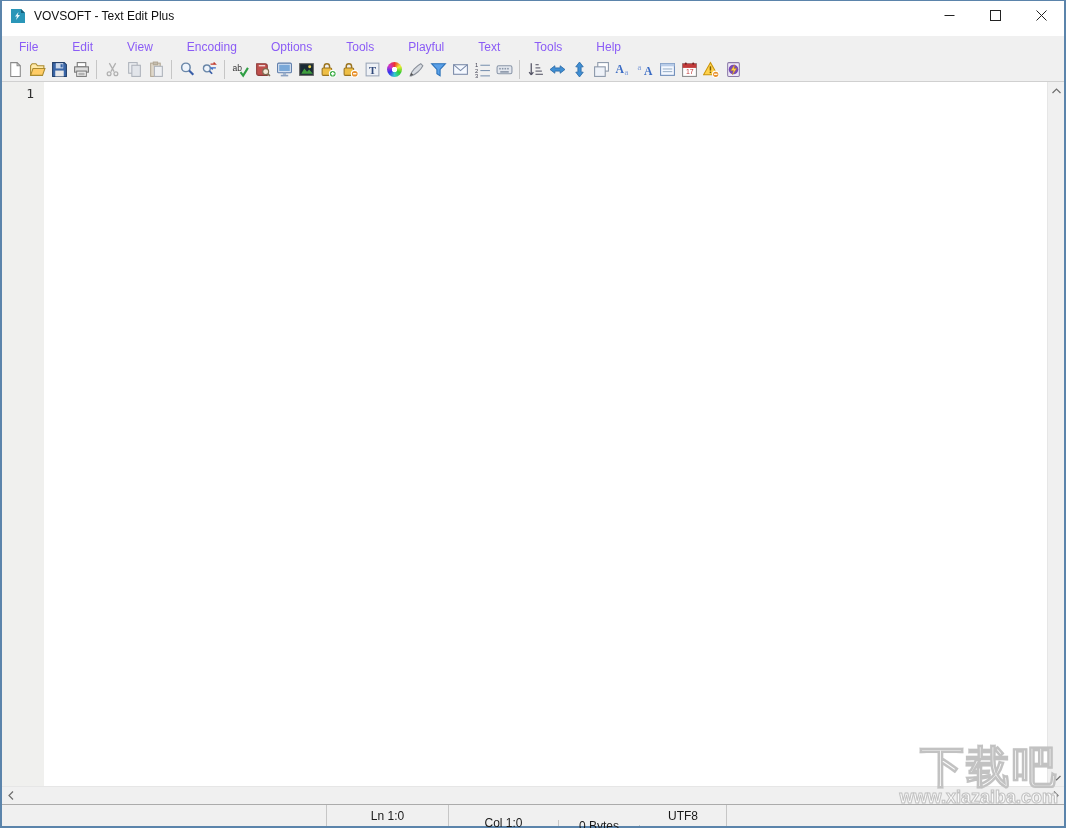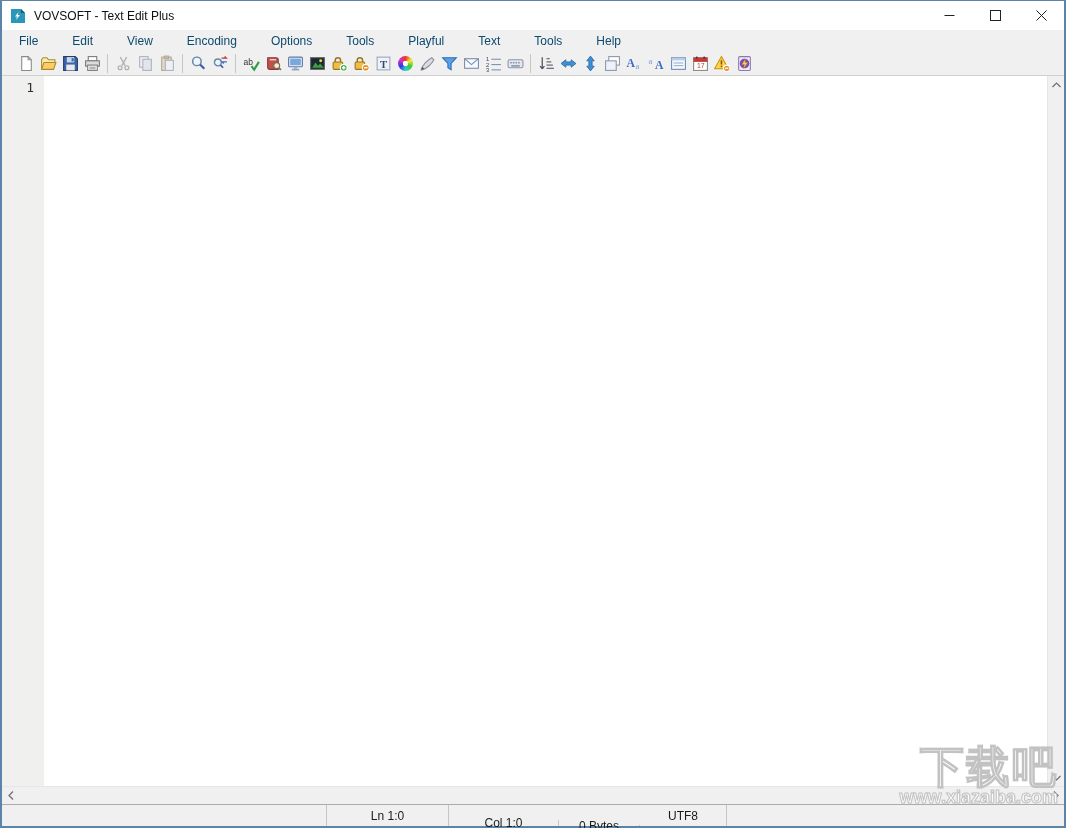--- a/index.html
+++ b/index.html
@@ -7,24 +7,24 @@
   .window{position:relative;width:1066px;height:828px;box-sizing:border-box;
     border:2px solid #5b84ab;border-top-width:1px;background:#fff;
     display:flex;flex-direction:column;}
   
   .titlebar{height:29px;background:#fff;display:flex;align-items:center;flex:0 0 auto;}
   .app-icon{width:16px;height:16px;margin-left:8px;flex:0 0 auto;}
   .title-text{margin-left:8px;font-size:12px;color:#101010;}
   .win-controls{margin-left:auto;display:flex;height:100%;}
   .win-btn{width:46px;height:100%;display:flex;align-items:center;justify-content:center;cursor:default;}
   
-  .menubar{height:22px;background:#f0f0f0;display:flex;align-items:stretch;font-size:12px;color:#0c4a6e;flex:0 0 auto;}
+  .menubar{height:22px;background:#f0f0f0;display:flex;align-items:stretch;font-size:12px;color:#8b5cf6;flex:0 0 auto;margin-top:6px;}
   .menu-item{display:flex;align-items:center;padding:0 17px;}
   
-  .toolbar{height:24px;background:#f0f0f0;border-bottom:1px solid #d0d0d0;display:flex;align-items:center;padding-left:13px;flex:0 0 auto;box-sizing:border-box;}
+  .toolbar{height:24px;background:#f0f0f0;border-bottom:1px solid #d0d0d0;display:flex;align-items:center;padding-left:2px;flex:0 0 auto;box-sizing:border-box;}
   .tb-btn{width:22px;height:22px;display:flex;align-items:center;justify-content:center;border-radius:2px;}
   .tb-btn svg{width:17px;height:17px;display:block;}
   .tb-btn.disabled{opacity:.85;}
   .tb-sep{width:1px;height:19px;background:#c6c6c6;margin:0 4px;flex:0 0 auto;}
   .cwheel{width:15px;height:15px;border-radius:50%;display:block;
     background:radial-gradient(circle,#ffffff 0 2.5px,rgba(255,255,255,0) 3px),
     conic-gradient(#e33,#ee3,#3c3,#3cc,#33e,#c3c,#e33);}
   
   .main{flex:1 1 auto;display:flex;background:#fff;min-height:0;}
   .gutter{width:42px;flex:0 0 auto;background:#f0f0ee;box-sizing:border-box;

